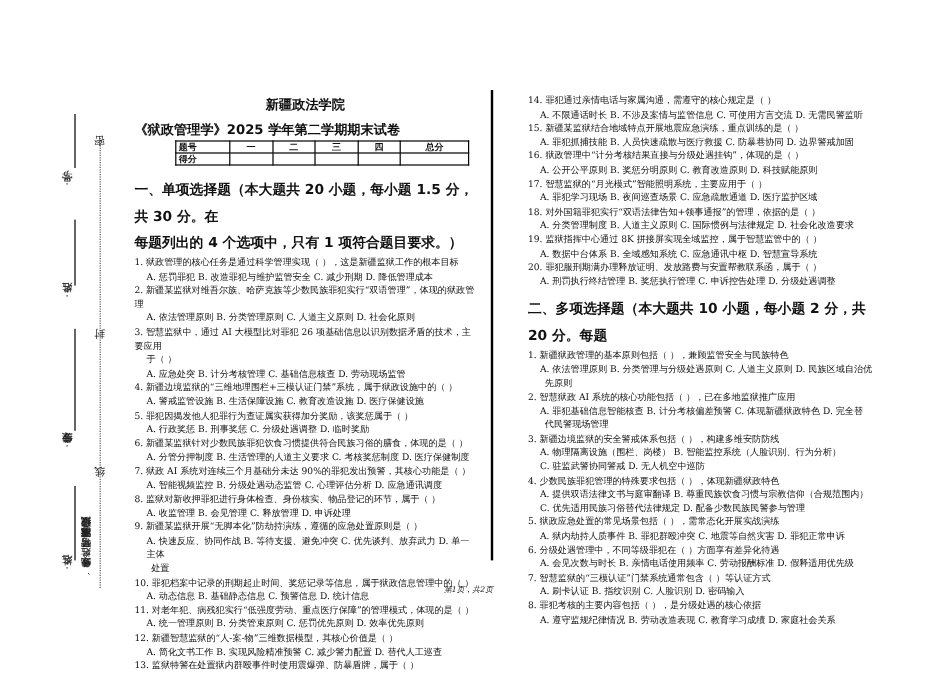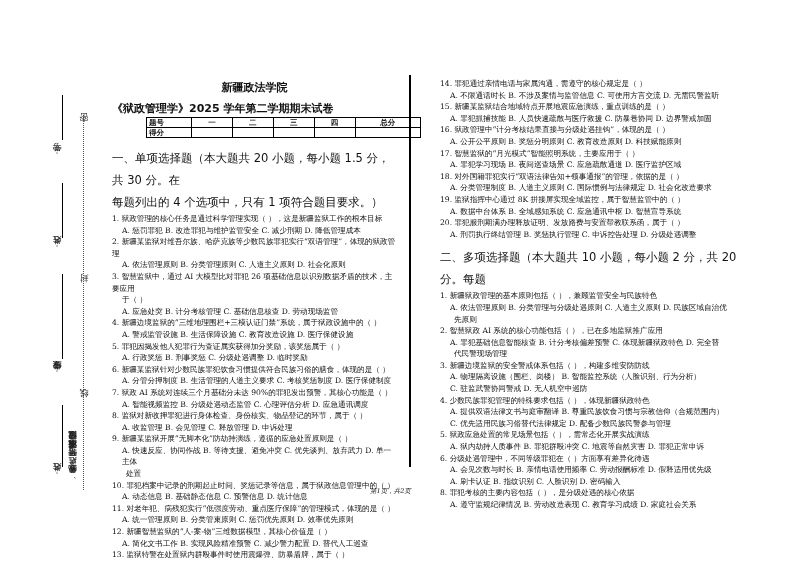--- a/index.html
+++ b/index.html
@@ -17,26 +17,26 @@
   .col { position: absolute; top: 78px; }
   .col-left { left: 112px; width: 285px; }
   .col-right { left: 440px; width: 300px; top: 78px; }
   .divider { position: absolute; left: 409px; top: 75px; width: 2px; height: 392px; background: #000; }
 
   .school { position: absolute; left: 112px; top: 80px; width: 285px; text-align: center;
             font-size: 11px; font-weight: bold; font-family: Liberation Mono, monospace; }
   .exam-title { position: absolute; left: 112px; top: 101px; width: 285px; 
                 font-size: 11px; font-weight: bold; font-family: "DejaVu Sans", sans-serif; }
 
-  table.score { position: absolute; left: 146px; top: 117px; width: 275px; border-collapse: collapse;
+  table.score { position: absolute; left: 146px; top: 117px; width: 245px; border-collapse: collapse;
                 font-size: 7.5px; font-family: "DejaVu Sans", sans-serif; font-weight: bold; }
   table.score td { border: 1px solid #000; height: 9px; padding: 0 2px; text-align: center; line-height: 9px; }
   table.score td:first-child { text-align: left; width: 40px; }
 
-  .sec-head { font-family: "DejaVu Sans", sans-serif; font-weight: normal; font-size: 11.5px;
+  .sec-head { font-family: "DejaVu Sans", sans-serif; font-weight: bold; font-size: 11.5px;
               line-height: 22px; letter-spacing: 0; }
   .q { font-size: 7.6px; line-height: 11.6px; margin: 0; }
   .opt { font-size: 7.6px; line-height: 11.6px; padding-left: 10px; margin: 0; }
   .qcont { padding-left: 10px; }
 
   .footer { position: absolute; left: 370px; top: 487px; font-size: 6.5px; color: #222; font-style: italic; }
 </style>
 </head>
 <body>
 
@@ -169,20 +169,21 @@
     <p class="q">4. 少数民族罪犯管理的特殊要求包括（  ），体现新疆狱政特色</p>
     <p class="opt">A. 提供双语法律文书与庭审翻译  B. 尊重民族饮食习惯与宗教信仰（合规范围内）</p>
     <p class="opt">C. 优先适用民族习俗替代法律规定  D. 配备少数民族民警参与管理</p>
 
     <p class="q">5. 狱政应急处置的常见场景包括（  ），需常态化开展实战演练</p>
     <p class="opt">A. 狱内劫持人质事件  B. 罪犯群殴冲突  C. 地震等自然灾害  D. 罪犯正常申诉</p>
 
     <p class="q">6. 分级处遇管理中，不同等级罪犯在（  ）方面享有差异化待遇</p>
     <p class="opt">A. 会见次数与时长  B. 亲情电话使用频率  C. 劳动报酬标准  D. 假释适用优先级</p>
 
+    <p class="q">7. 智慧监狱的“三模认证”门禁系统通常包含（  ）等认证方式</p>
     <p class="opt">A. 刷卡认证  B. 指纹识别  C. 人脸识别  D. 密码输入</p>
 
     <p class="q">8. 罪犯考核的主要内容包括（  ），是分级处遇的核心依据</p>
     <p class="opt">A. 遵守监规纪律情况  B. 劳动改造表现  C. 教育学习成绩  D. 家庭社会关系</p>
 
   </div>
 
   <div class="footer">第1页，共2页</div>
 </div>
 

